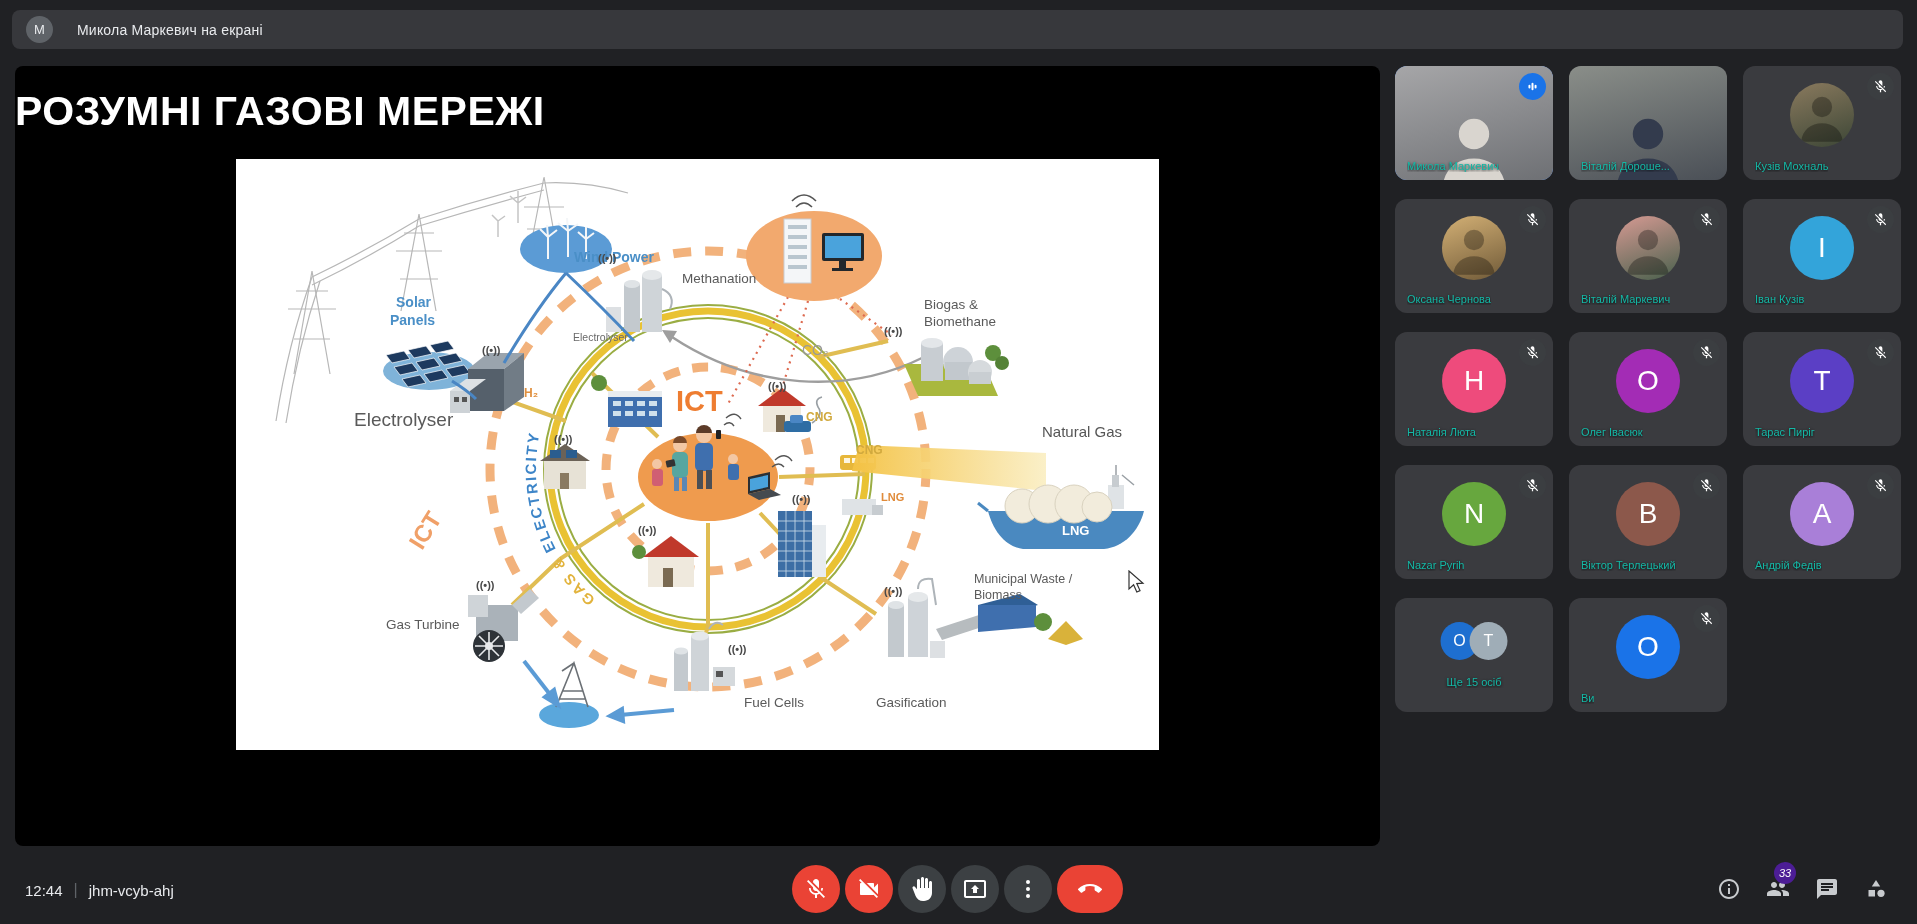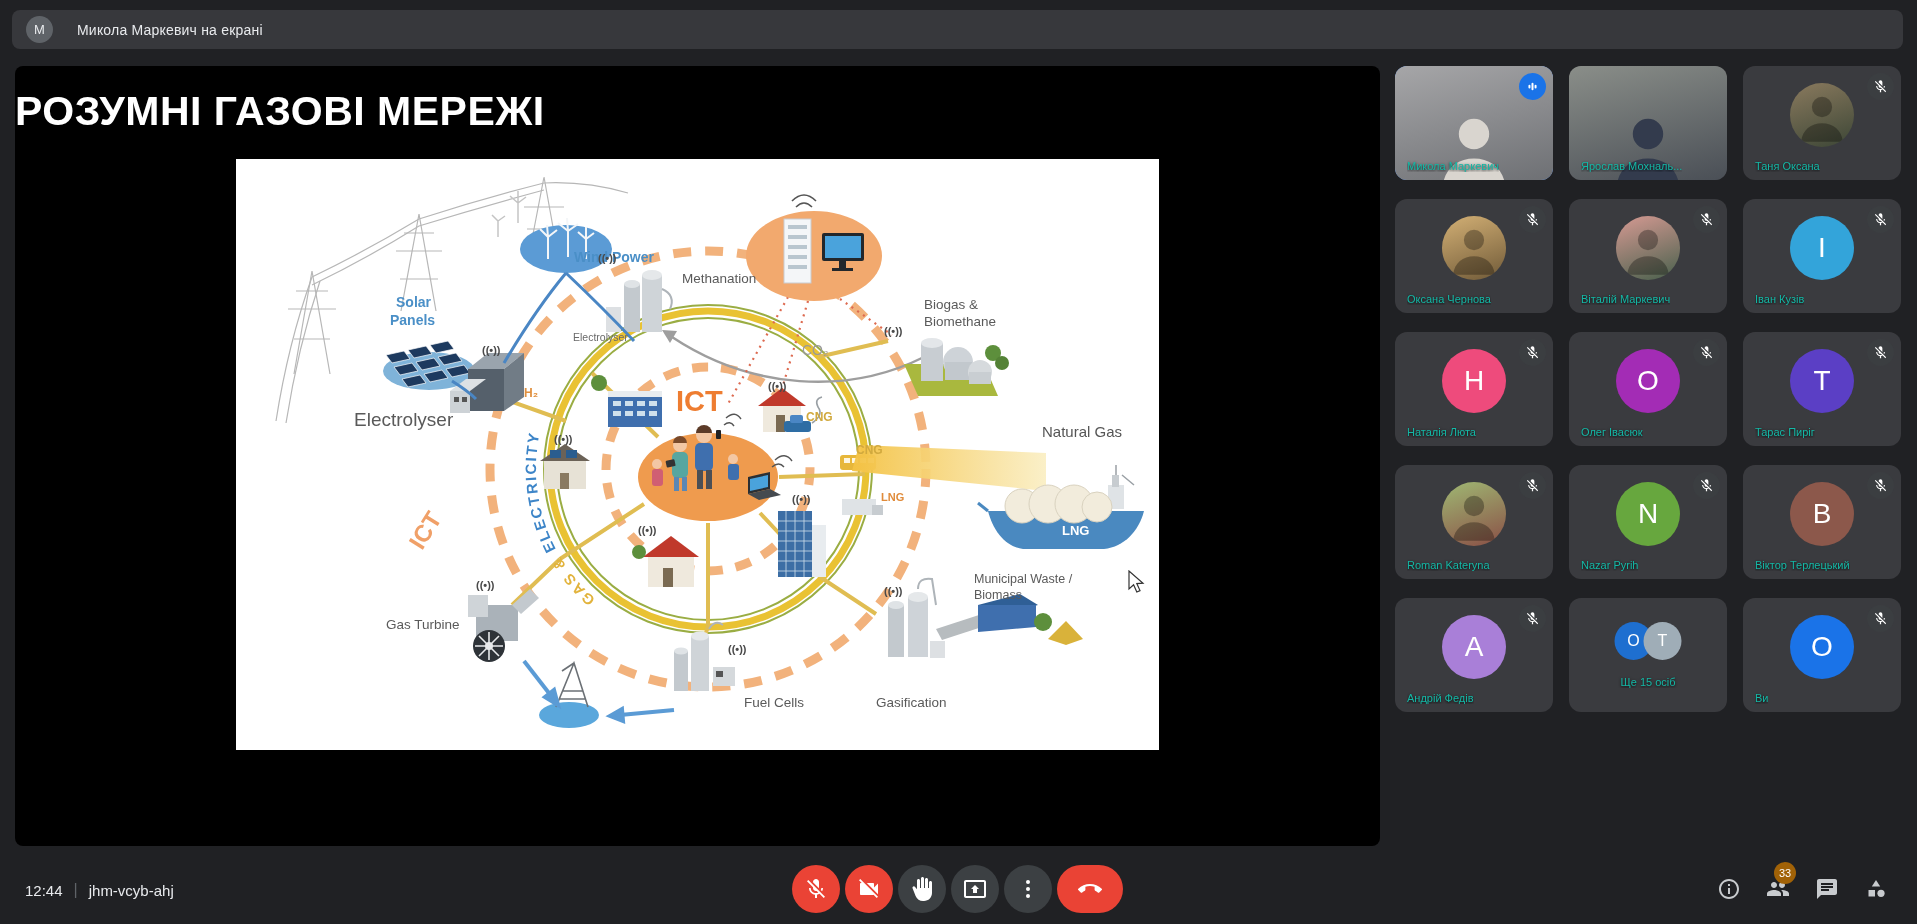--- a/index.html
+++ b/index.html
@@ -41,21 +41,21 @@
   .bb-left .sep{color:#5f6368;margin:0 11px;font-size:16px;}
   .controls{position:absolute;left:792px;top:865px;display:flex;gap:5px;align-items:center;}
   .cbtn{border:none;cursor:pointer;width:48px;height:48px;border-radius:50%;display:flex;align-items:center;justify-content:center;padding:0;}
   .cbtn.red{background:#ea4335;}
   .cbtn.dark{background:#3c4043;}
   .cbtn.pill{width:66px;border-radius:26px;background:#ea4335;}
   .cbtn svg{width:24px;height:24px;fill:#fff;}
   .panel-icons{position:absolute;left:1709px;top:866px;display:flex;gap:9px;align-items:center;}
   .ibtn{position:relative;border:none;background:transparent;cursor:pointer;width:40px;height:46px;display:flex;align-items:center;justify-content:center;padding:0;}
   .ibtn svg{width:24px;height:24px;fill:#c8cbce;stroke:none;}
-  .count-badge{position:absolute;top:-4px;right:2px;min-width:22px;height:22px;border-radius:11px;background:#a16207;color:#fff;font-size:11px;display:flex;align-items:center;justify-content:center;}
+  .count-badge{position:absolute;top:-4px;right:2px;min-width:22px;height:22px;border-radius:11px;background:#4c1d95;color:#fff;font-size:11px;display:flex;align-items:center;justify-content:center;font-style:italic;}
 </style>
 </head>
 <body>
 
 <div class="page">
 
   <div class="topbar">
     <div class="tb-avatar">M</div>
     <div class="tb-title">Микола Маркевич на екрані</div>
   </div>
@@ -378,31 +378,31 @@
             <rect x="15.3" y="9" width="3.2" height="6" rx="1.6"></rect>
           </svg>
   </div>
       </div>
       <div class="tile">
     <div class="zone video" style="background: linear-gradient(165deg, rgb(138, 142, 137), rgb(74, 79, 86));">
           <svg viewBox="0 0 24 24" class="vsil">
             <path d="M12 5.2a3.8 3.8 0 1 1 0 7.6 3.8 3.8 0 0 1 0-7.6zM4.2 22c.4-4.4 3.7-6.9 7.8-6.9s7.4 2.5 7.8 6.9z" fill="#333b4d"></path>
           </svg>
         </div>
-    <div class="pname">Ярослав Мохналь...</div>
+    <div class="pname">Віталій Дороше...</div>
   </div>
       <div class="tile">
     <div class="zone">
           <div class="avatar photo" style="background: linear-gradient(160deg, rgb(138, 122, 94), rgb(60, 70, 54));">
             <svg viewBox="0 0 24 24">
               <path d="M12 5.2a3.8 3.8 0 1 1 0 7.6 3.8 3.8 0 0 1 0-7.6zM4.2 22c.4-4.4 3.7-6.9 7.8-6.9s7.4 2.5 7.8 6.9z" fill="rgba(0,0,0,0.30)"></path>
             </svg>
           </div>
         </div>
-    <div class="pname">Таня Оксана</div>
+    <div class="pname">Кузів Мохналь</div>
   <div class="badge-mute">
     <svg viewBox="0 0 24 24" fill="#fff">
             <path d="M19 11h-1.7c0 .74-.16 1.43-.43 2.05l1.23 1.23c.56-.98.9-2.09.9-3.28zm-4.02.17c0-.06.02-.11.02-.17V5c0-1.66-1.34-3-3-3S9 3.34 9 5v.18l5.98 5.99zM4.27 3L3 4.27l6.01 6.01V11c0 1.66 1.33 3 2.99 3 .22 0 .44-.03.65-.08l1.66 1.66c-.71.33-1.5.52-2.31.52-2.76 0-5.3-2.1-5.3-5.1H5c0 3.41 2.72 6.23 6 6.72V21h2v-3.28c.91-.13 1.77-.45 2.54-.9L19.73 21 21 19.73 4.27 3z"></path>
           </svg>
   </div>
       </div>
       <div class="tile">
     <div class="zone">
           <div class="avatar photo" style="background: linear-gradient(160deg, rgb(211, 176, 117), rgb(112, 90, 56));">
             <svg viewBox="0 0 24 24">
@@ -471,35 +471,20 @@
         </div>
     <div class="pname">Тарас Пиріг</div>
   <div class="badge-mute">
     <svg viewBox="0 0 24 24" fill="#fff">
             <path d="M19 11h-1.7c0 .74-.16 1.43-.43 2.05l1.23 1.23c.56-.98.9-2.09.9-3.28zm-4.02.17c0-.06.02-.11.02-.17V5c0-1.66-1.34-3-3-3S9 3.34 9 5v.18l5.98 5.99zM4.27 3L3 4.27l6.01 6.01V11c0 1.66 1.33 3 2.99 3 .22 0 .44-.03.65-.08l1.66 1.66c-.71.33-1.5.52-2.31.52-2.76 0-5.3-2.1-5.3-5.1H5c0 3.41 2.72 6.23 6 6.72V21h2v-3.28c.91-.13 1.77-.45 2.54-.9L19.73 21 21 19.73 4.27 3z"></path>
           </svg>
   </div>
       </div>
       <div class="tile">
     <div class="zone">
-          <div class="avatar photo" style="background: linear-gradient(160deg, rgb(159, 184, 115), rgb(138, 79, 70));">
-            <svg viewBox="0 0 24 24">
-              <path d="M12 5.2a3.8 3.8 0 1 1 0 7.6 3.8 3.8 0 0 1 0-7.6zM4.2 22c.4-4.4 3.7-6.9 7.8-6.9s7.4 2.5 7.8 6.9z" fill="rgba(0,0,0,0.30)"></path>
-            </svg>
-          </div>
-        </div>
-    <div class="pname">Roman Kateryna</div>
-  <div class="badge-mute">
-    <svg viewBox="0 0 24 24" fill="#fff">
-            <path d="M19 11h-1.7c0 .74-.16 1.43-.43 2.05l1.23 1.23c.56-.98.9-2.09.9-3.28zm-4.02.17c0-.06.02-.11.02-.17V5c0-1.66-1.34-3-3-3S9 3.34 9 5v.18l5.98 5.99zM4.27 3L3 4.27l6.01 6.01V11c0 1.66 1.33 3 2.99 3 .22 0 .44-.03.65-.08l1.66 1.66c-.71.33-1.5.52-2.31.52-2.76 0-5.3-2.1-5.3-5.1H5c0 3.41 2.72 6.23 6 6.72V21h2v-3.28c.91-.13 1.77-.45 2.54-.9L19.73 21 21 19.73 4.27 3z"></path>
-          </svg>
-  </div>
-      </div>
-      <div class="tile">
-    <div class="zone">
           <div class="avatar" style="background: rgb(103, 167, 62);">N</div>
         </div>
     <div class="pname">Nazar Pyrih</div>
   <div class="badge-mute">
     <svg viewBox="0 0 24 24" fill="#fff">
             <path d="M19 11h-1.7c0 .74-.16 1.43-.43 2.05l1.23 1.23c.56-.98.9-2.09.9-3.28zm-4.02.17c0-.06.02-.11.02-.17V5c0-1.66-1.34-3-3-3S9 3.34 9 5v.18l5.98 5.99zM4.27 3L3 4.27l6.01 6.01V11c0 1.66 1.33 3 2.99 3 .22 0 .44-.03.65-.08l1.66 1.66c-.71.33-1.5.52-2.31.52-2.76 0-5.3-2.1-5.3-5.1H5c0 3.41 2.72 6.23 6 6.72V21h2v-3.28c.91-.13 1.77-.45 2.54-.9L19.73 21 21 19.73 4.27 3z"></path>
           </svg>
   </div>
       </div>
       <div class="tile">

